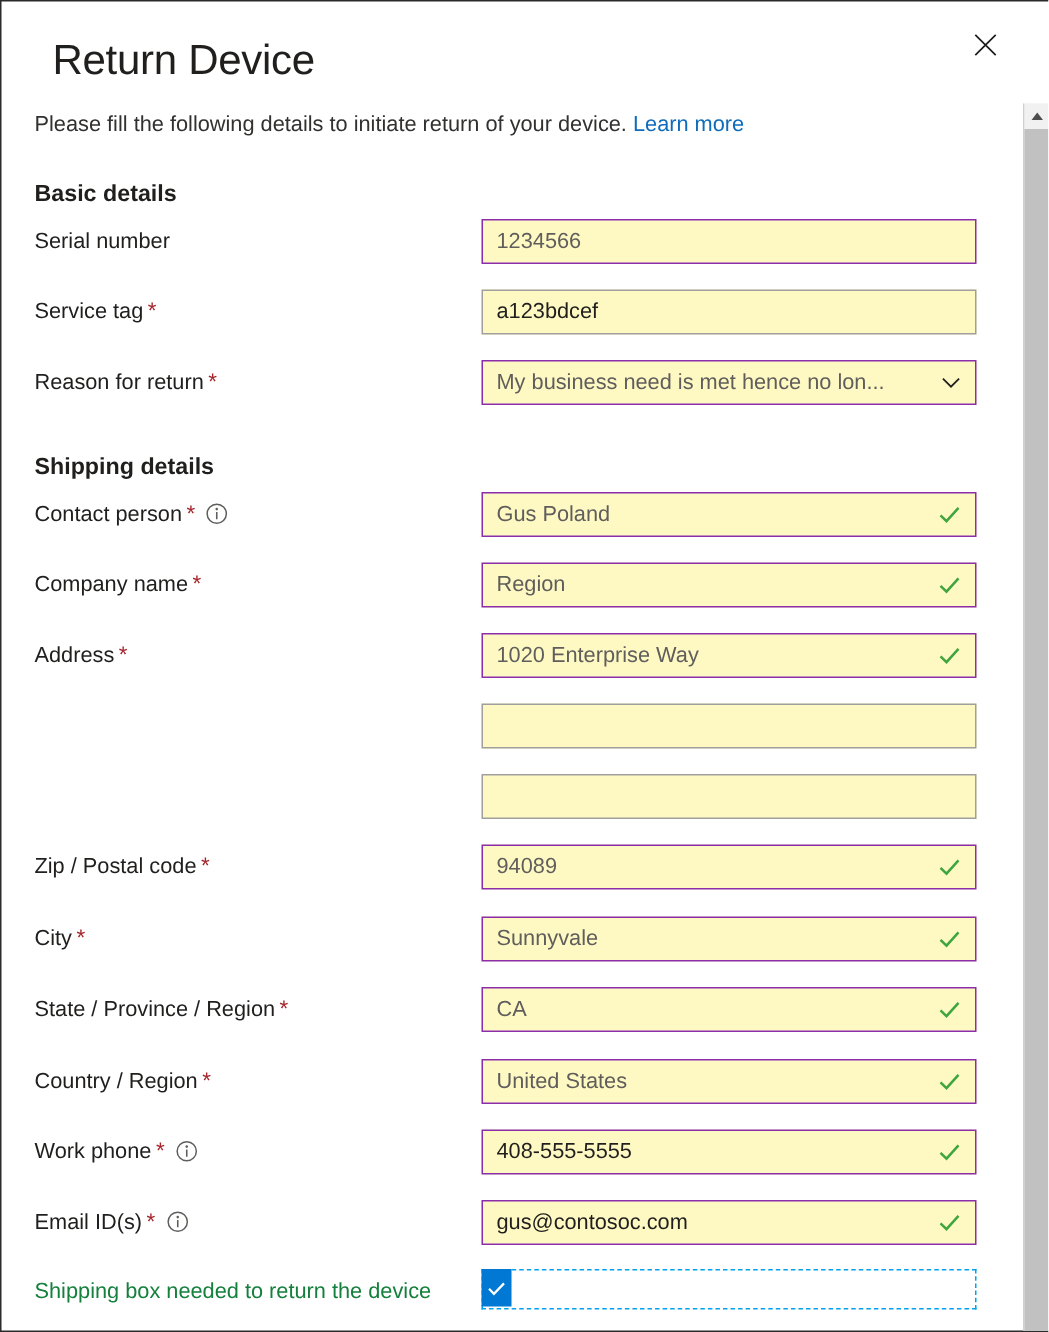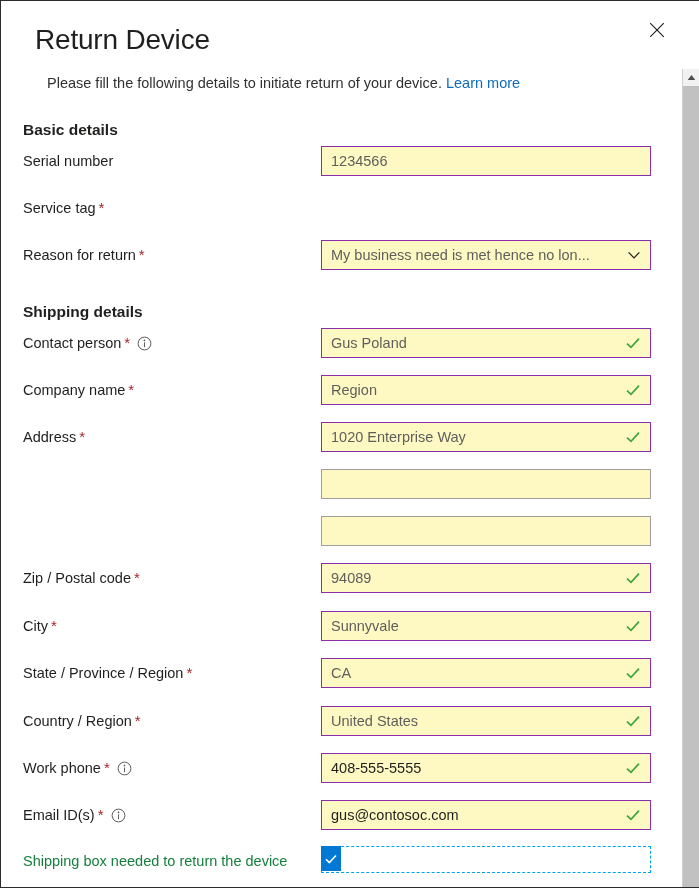--- a/index.html
+++ b/index.html
@@ -58,21 +58,20 @@
   #close-button svg { display:block; }
 
   
   #intro {
     position: absolute;
     left: 22px;
     top: 74px;
     font-size: 14.5px;
     color: #323130;
     white-space: nowrap;
-    margin-left: 24px;
   }
   #intro a.learn-more {
     color: #0f6cbd;
     text-decoration: none;
     cursor: pointer;
   }
 
   
   .section-heading {
     position: absolute;
@@ -260,20 +259,23 @@
       <span>Serial number</span>
     </div>
     <div class="field accent">
       <span class="value">1234566</span>
     </div>
   </div>
 
   <div class="row" style="top:192px">
     <div class="row-label">
       <span>Service tag</span><span class="req">*</span>
+    </div>
+    <div class="field">
+      <span class="value dark">a123bdcef</span>
     </div>
   </div>
 
   <div class="row" style="top:239px">
     <div class="row-label">
       <span>Reason for return</span><span class="req">*</span>
     </div>
     <div class="field accent">
       <span class="value">My business need is met hence no lon...</span>
       <span class="chevron">

